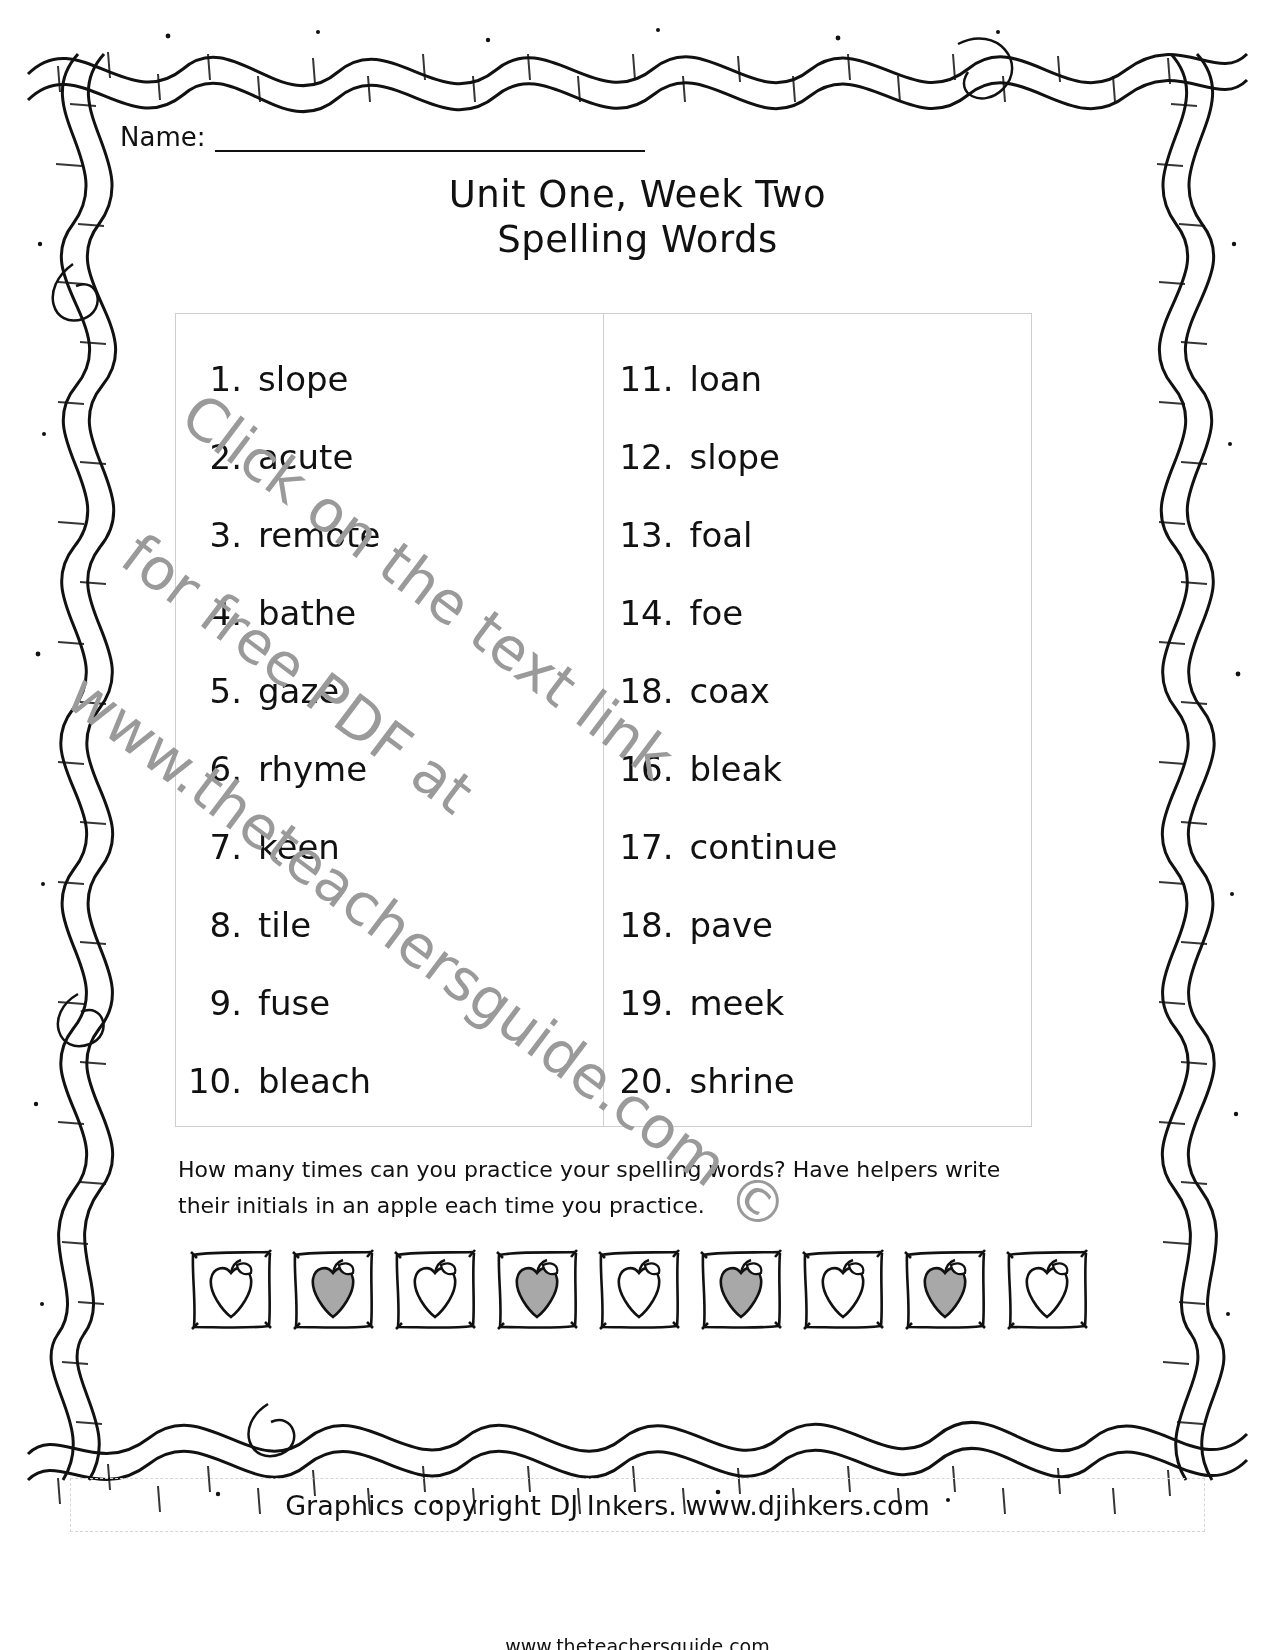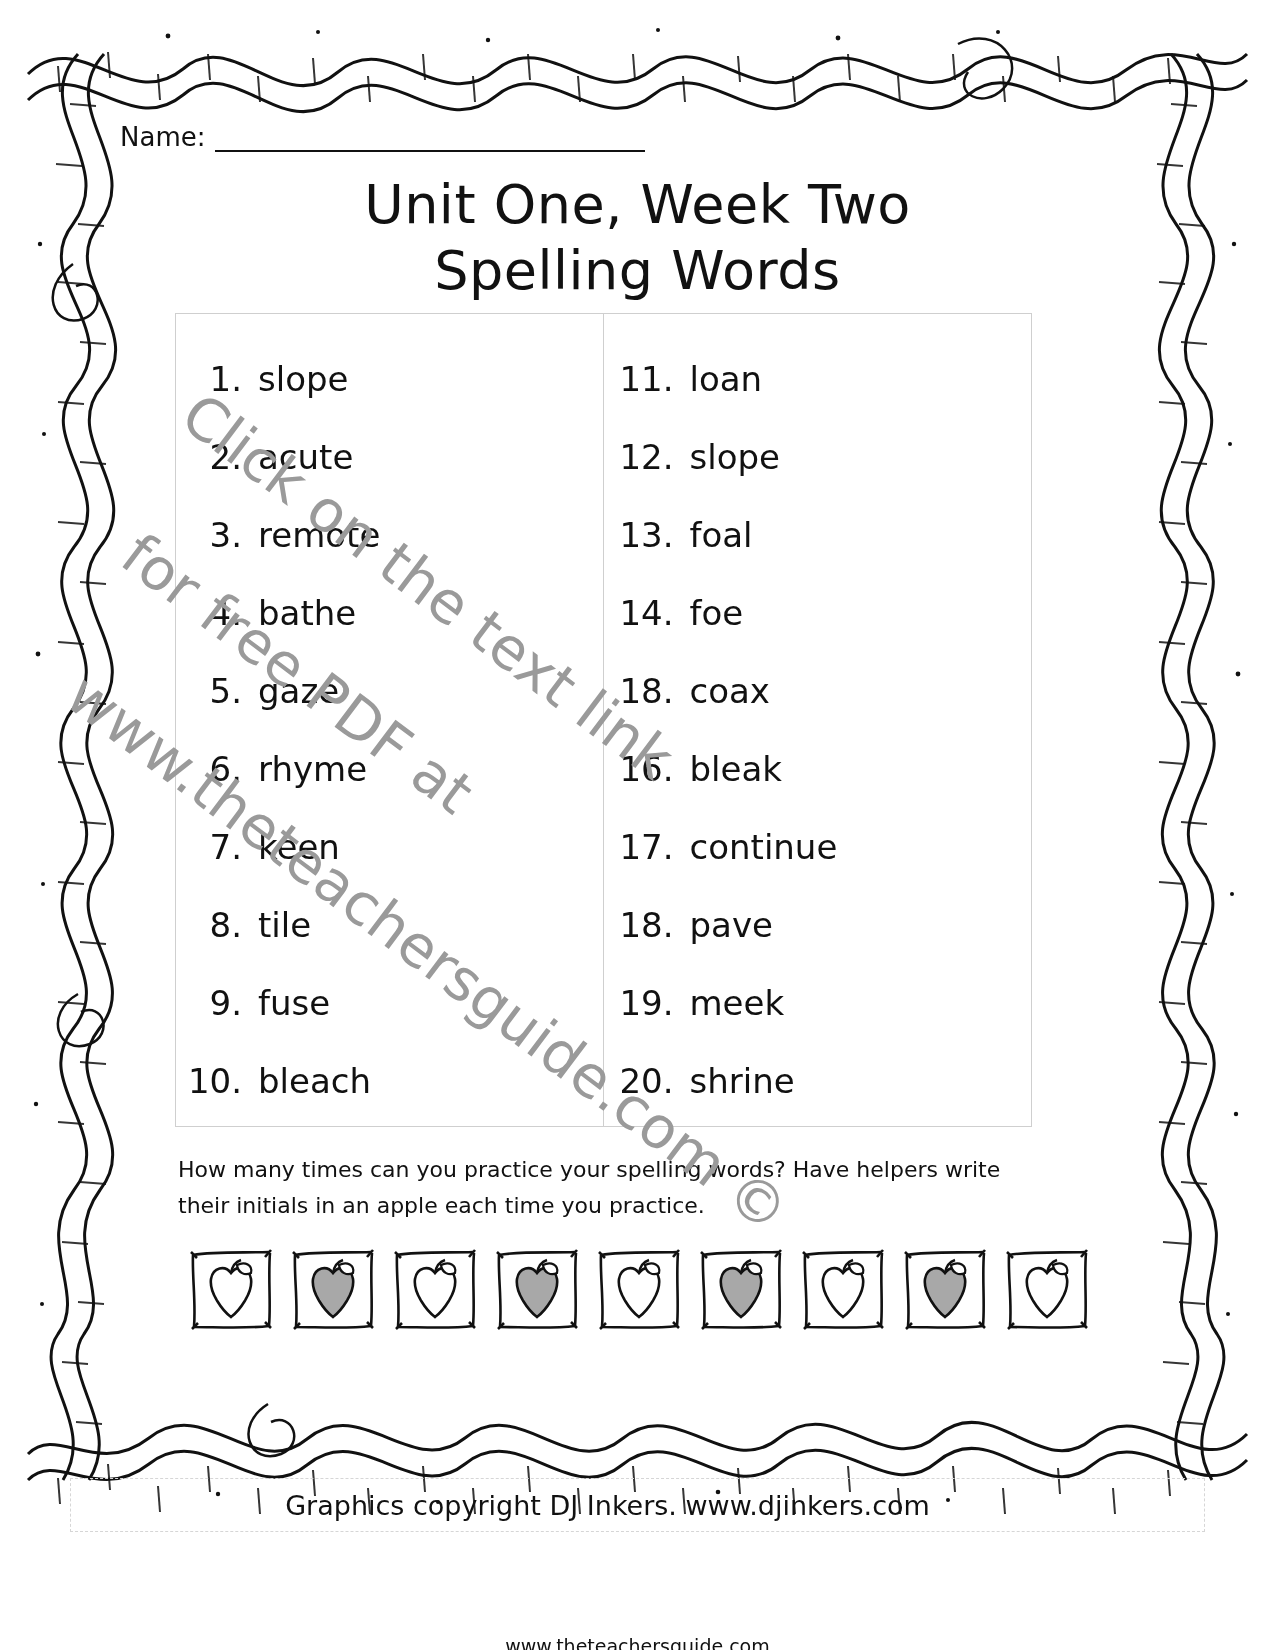--- a/index.html
+++ b/index.html
@@ -36,21 +36,21 @@
     width:430px;
     border-bottom:2px solid #111;
     height:26px;
   }
 
   
   .title{
     position:absolute;
     left:0;right:0;top:172px;
     text-align:center;
-    font-size:54px;
+    font-size:37px;
     line-height:1.22;
     color:#111;
     letter-spacing:0.5px;
   }
   .title .l2{display:block;}
 
   
   .words-box{
     position:absolute;
     left:175px;top:313px;

